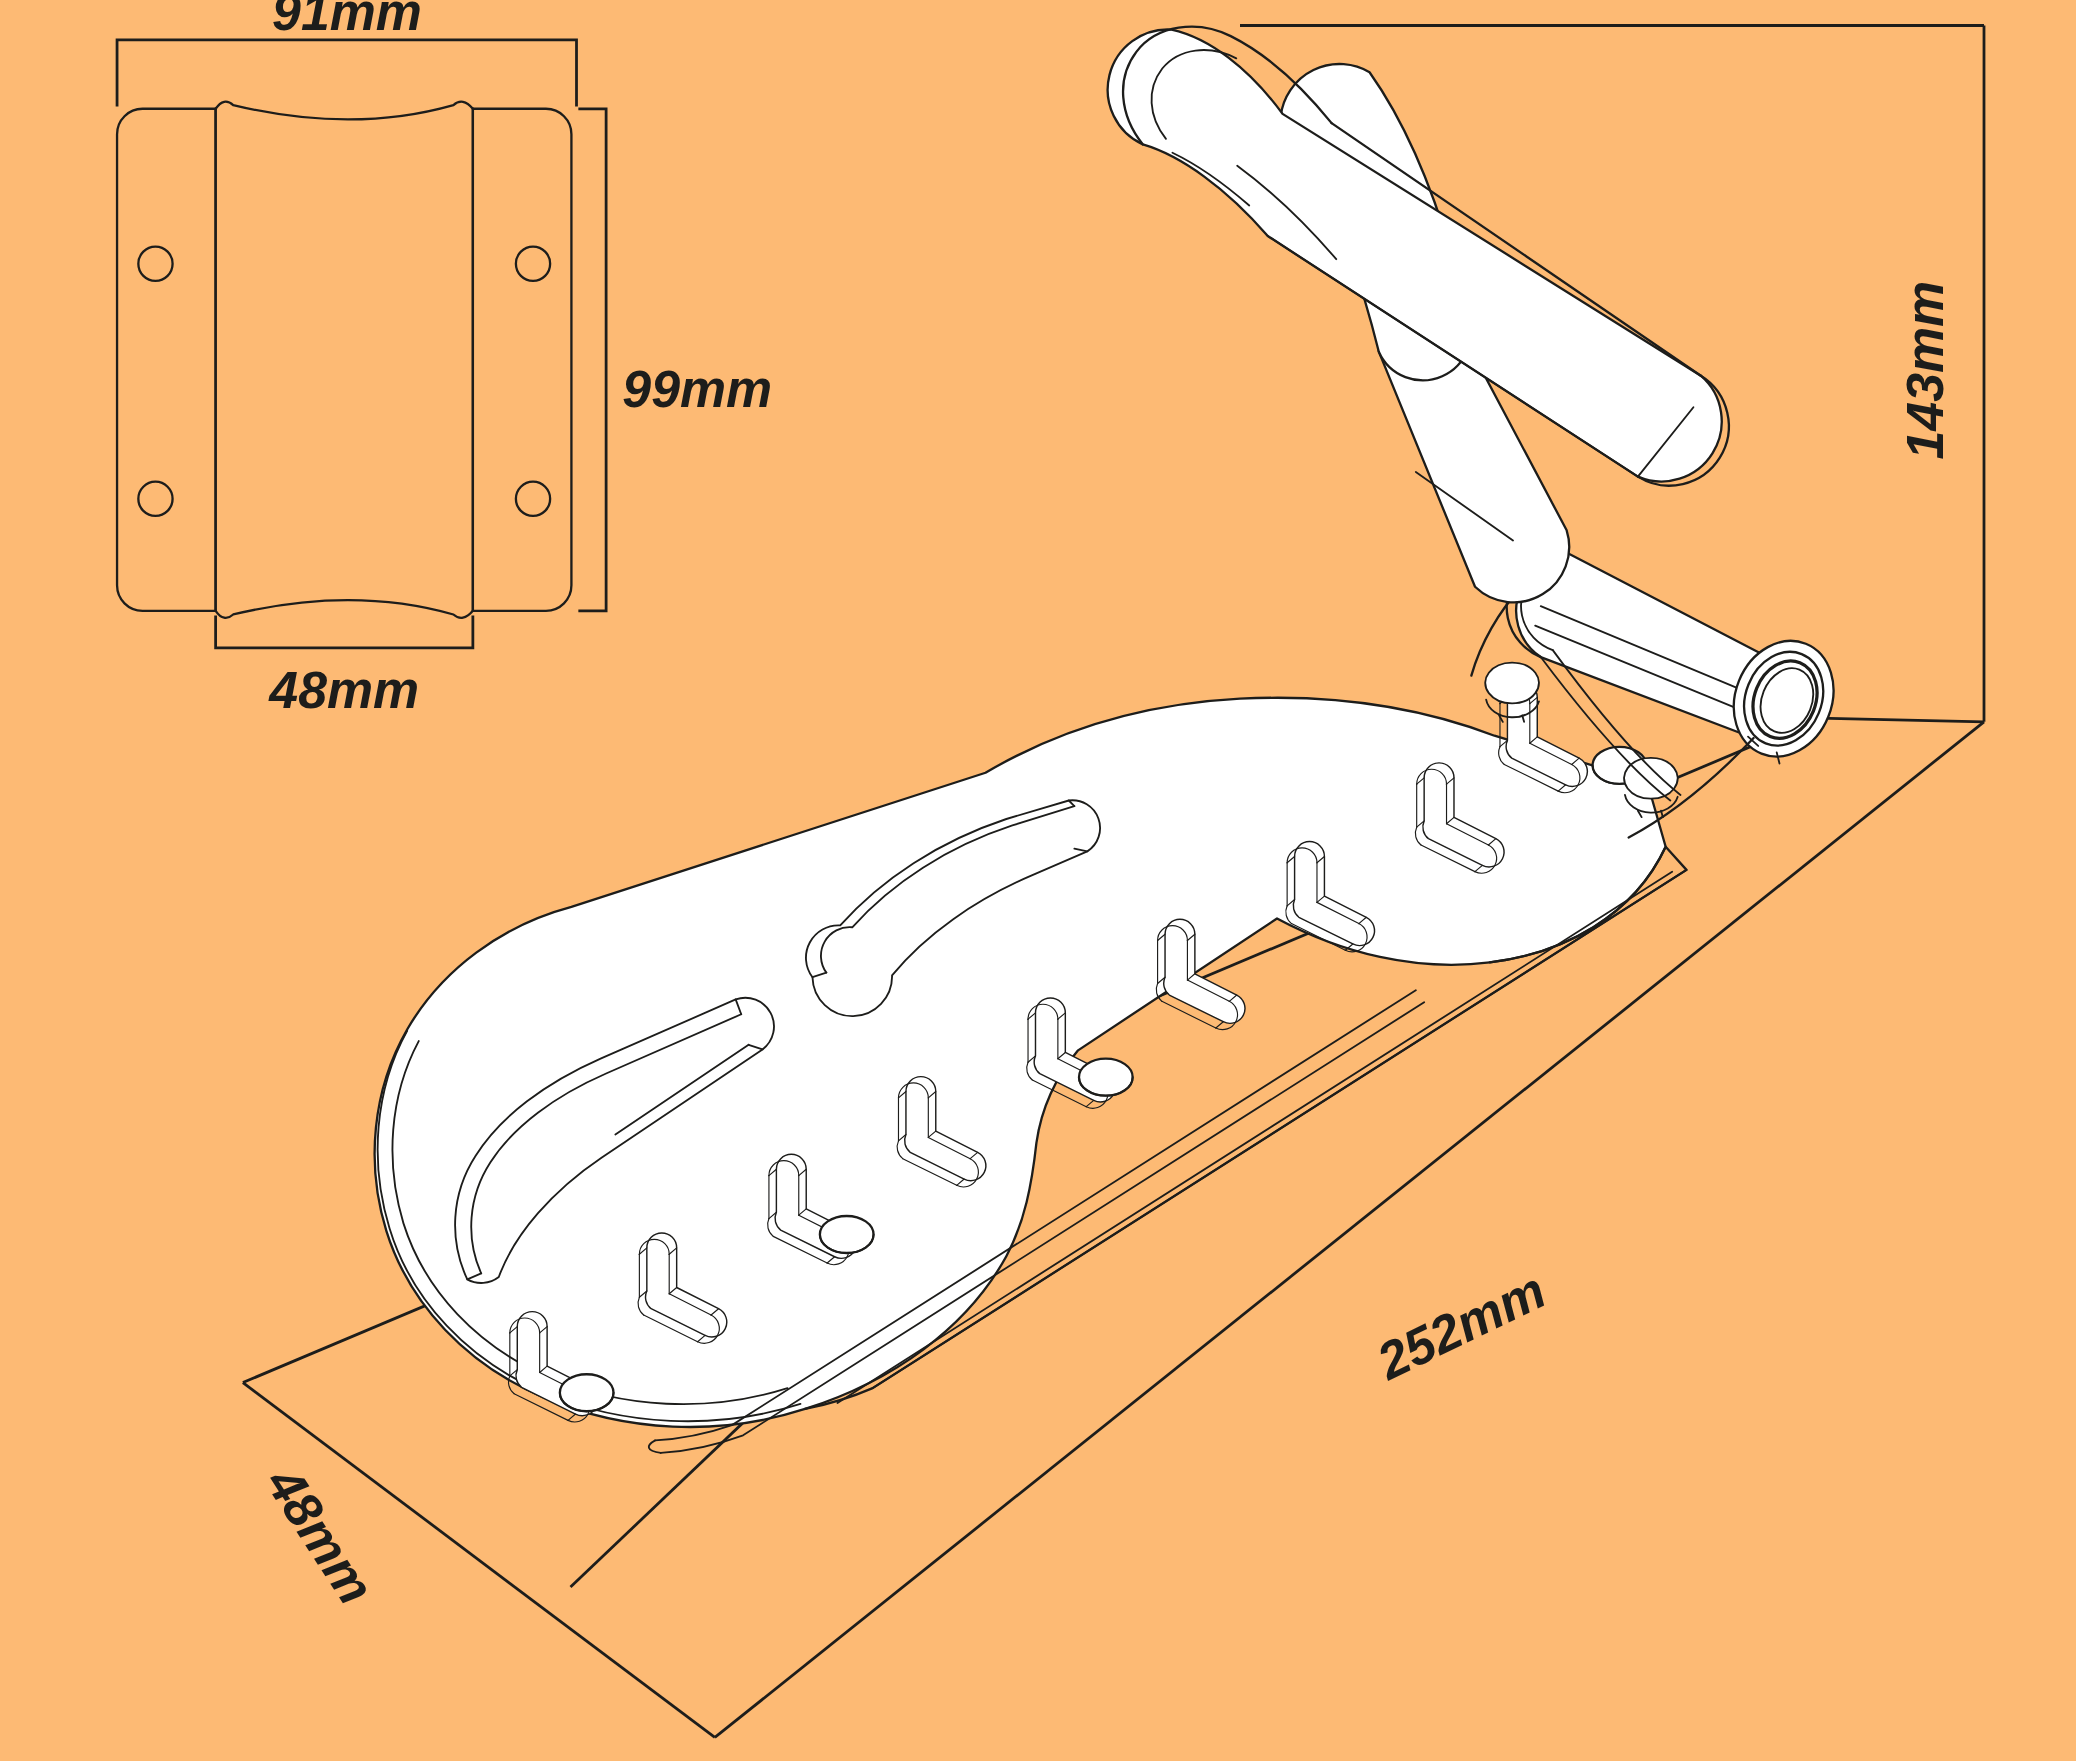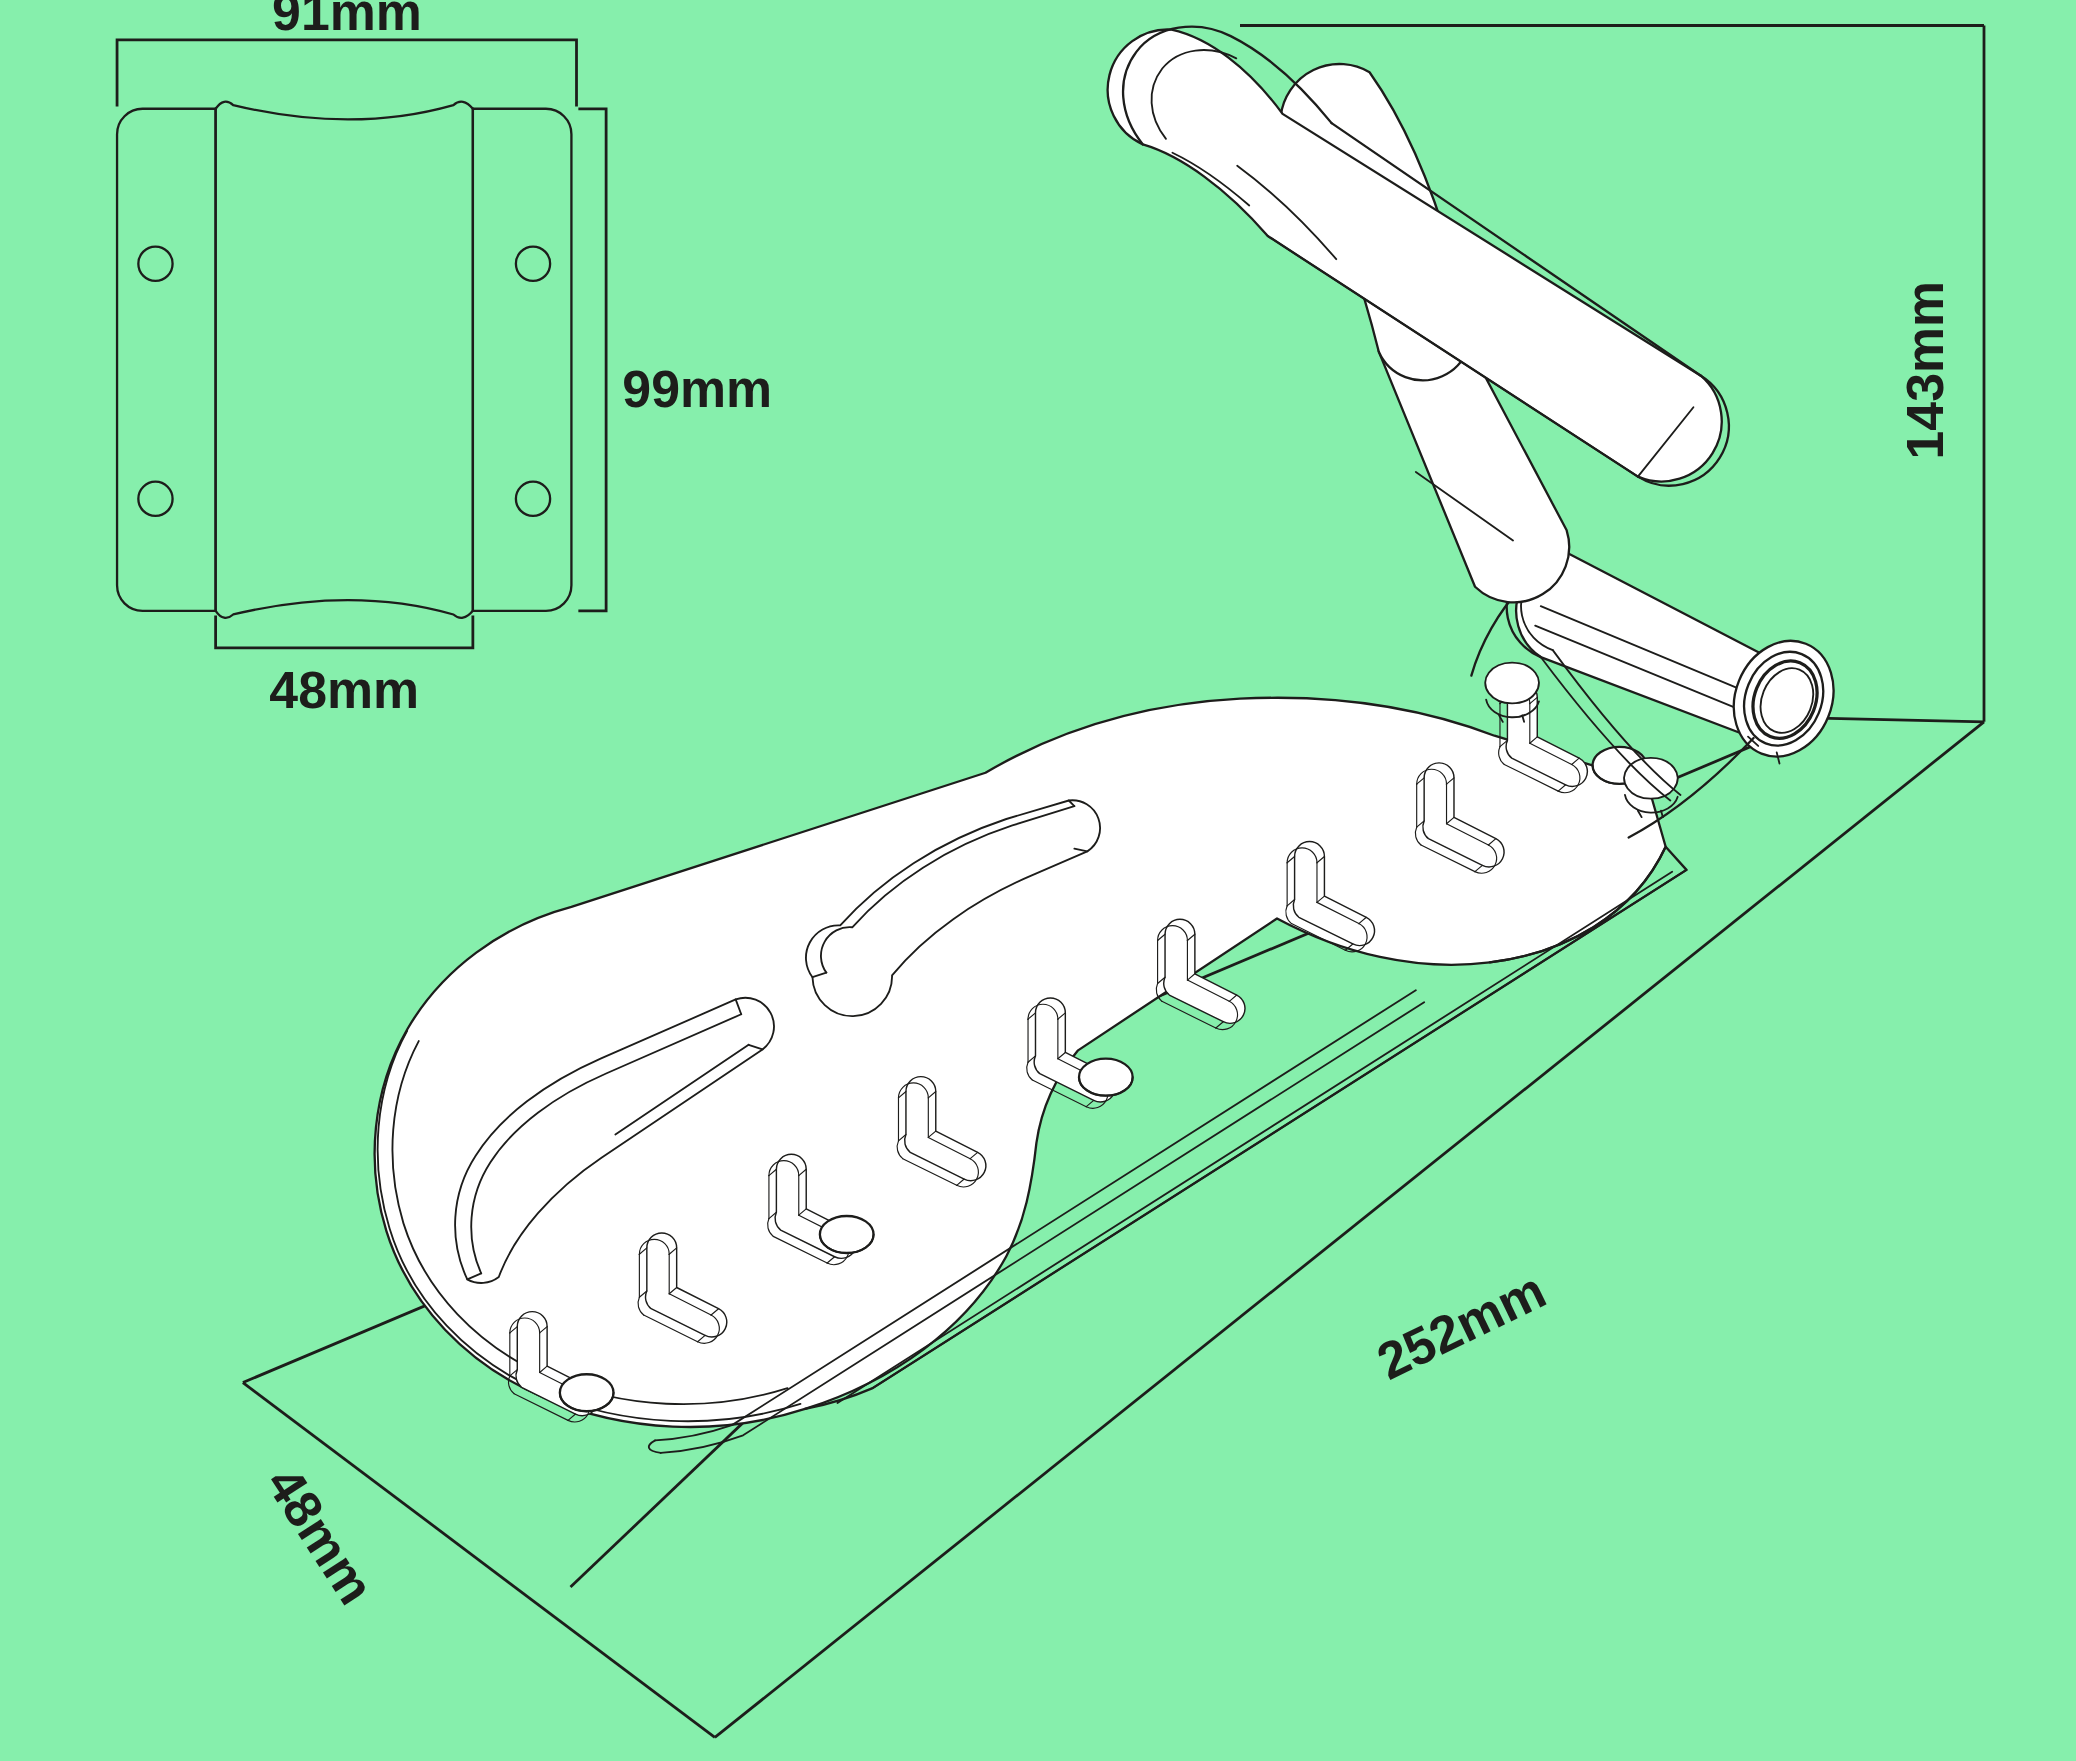--- a/index.html
+++ b/index.html
@@ -8,22 +8,23 @@
     padding: 0;
     background: #ffffff;
   }
   body {
     font-family: "Liberation Sans", sans-serif;
   }
   #sheet {
     position: relative;
     width: 2077px;
     height: 1762px;
-    background: #86efac;
+    background: #fdba74;
     overflow: hidden;
+    font-style: italic;
   }
   #sheet svg {
     display: block;
     width: 2077px;
     height: 1762px;
   }
   .dimtext {
     font-family: "Liberation Sans", sans-serif;
     font-weight: 700;
     fill: #1d1d1b;

